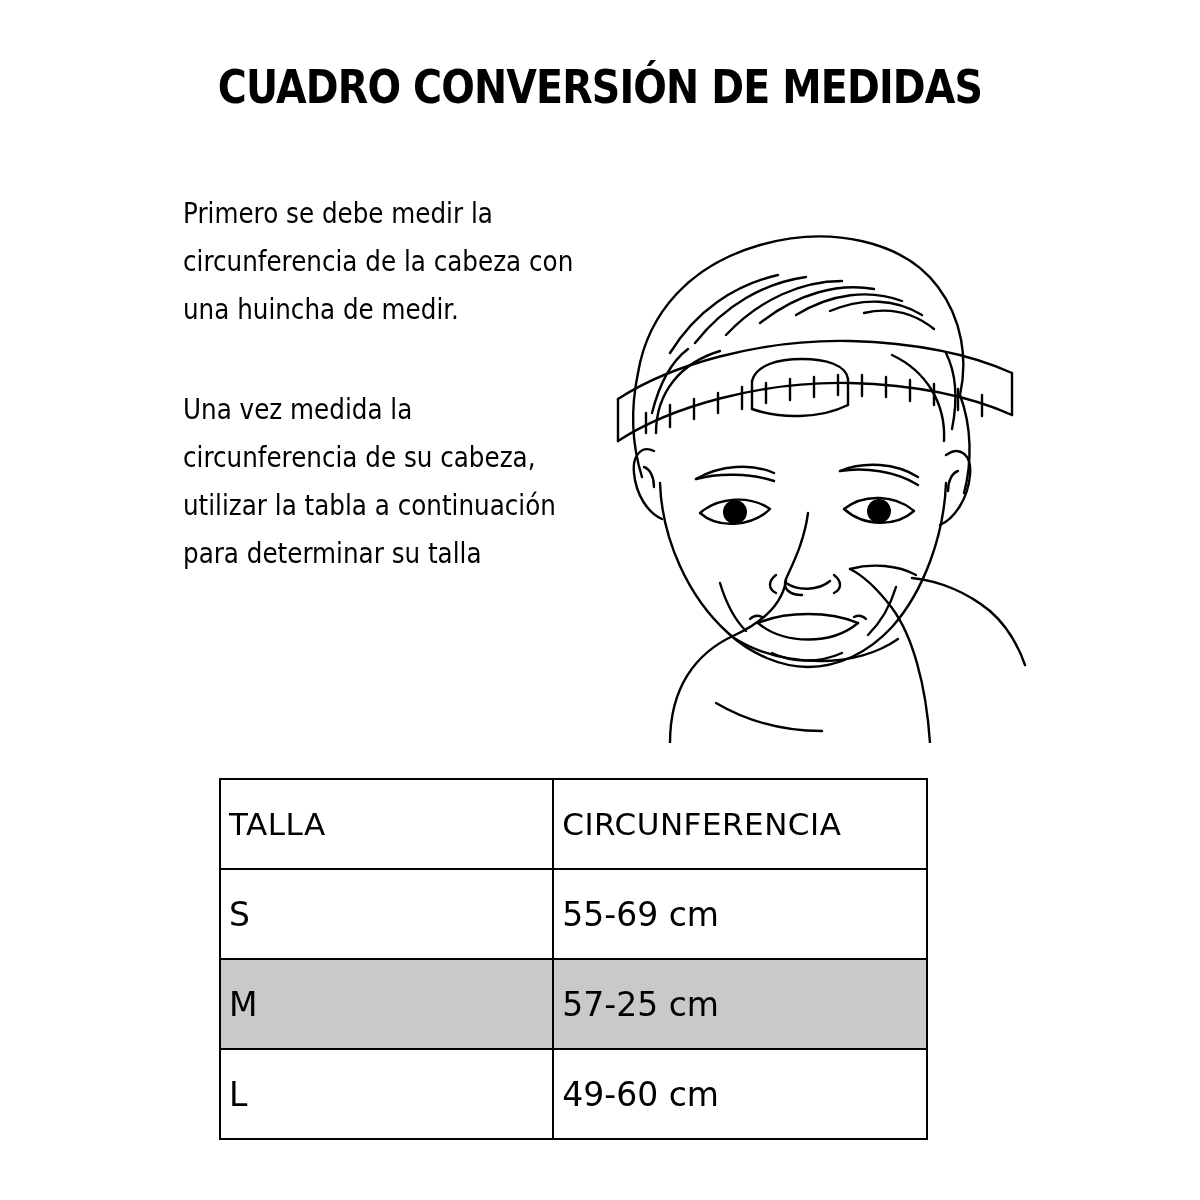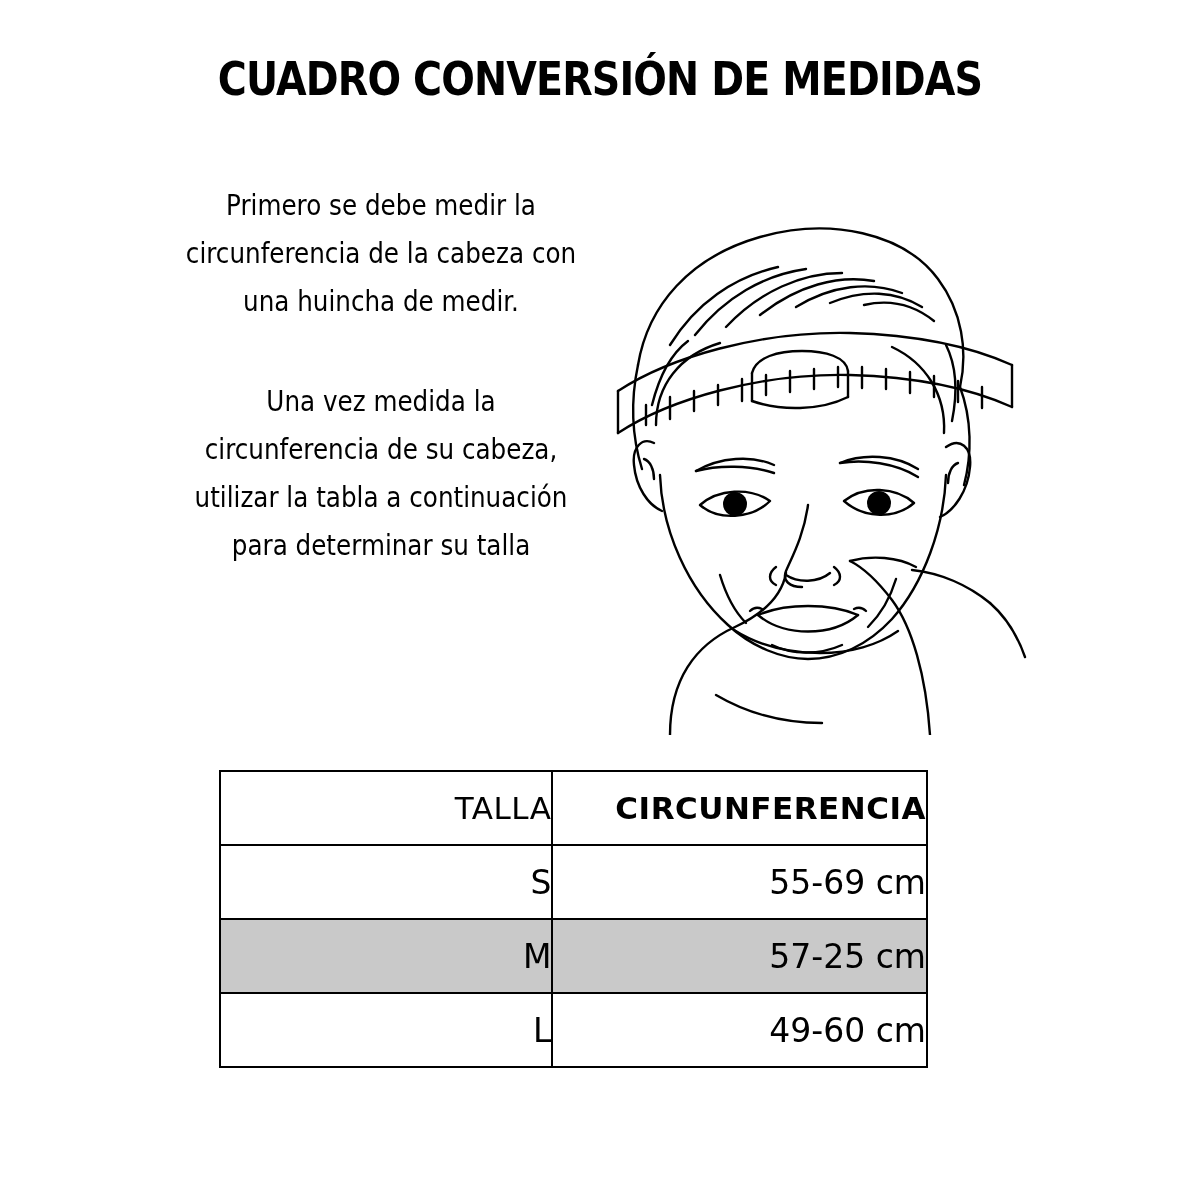--- a/index.html
+++ b/index.html
@@ -14,20 +14,21 @@
     color: #000000;
     position: relative;
     overflow: hidden;
   }
 
   .page {
     width: 1200px;
     height: 875px;
     position: relative;
     box-sizing: border-box;
+    margin-top: 8px;
   }
 
   .title {
     position: absolute;
     top: 52px;
     left: 0;
     width: 1200px;
     text-align: center;
     font-family: "DejaVu Sans", sans-serif;
     font-weight: bold;
@@ -36,21 +37,20 @@
     transform: scaleX(0.86);
     transform-origin: center top;
     color: #000;
   }
 
   .instructions {
     position: absolute;
     left: 183px;
     top: 182px;
     width: 400px;
-    text-align: center;
   }
 
   .para {
     font-family: "DejaVu Sans", sans-serif;
     font-size: 28px;
     line-height: 48px;
     transform: scaleX(0.88);
     transform-origin: left top;
     width: 450px;
     color: #000;
@@ -78,30 +78,30 @@
   .size-table {
     position: absolute;
     left: 219px;
     top: 770px;
     width: 709px;
     border-collapse: collapse;
     table-layout: fixed;
   }
   .size-table td, .size-table th {
     border: 2px solid #000;
-    text-align: right;
+    text-align: left;
     font-family: "DejaVu Sans", sans-serif;
     font-weight: normal;
     font-size: 33px;
     height: 72px;
-    padding: 0;
+    padding: 8px;
     color: #000;
   }
   .size-table .col-size { width: 47%; }
-  .size-table .col-circ { width: 53%; font-weight: bold; }
+  .size-table .col-circ { width: 53%; }
   .size-table thead td {
     font-size: 31px;
     letter-spacing: 0.5px;
   }
   .size-table tbody tr.shaded td {
     background: #c9c9c9;
   }
 </style>
 </head>
 <body>

